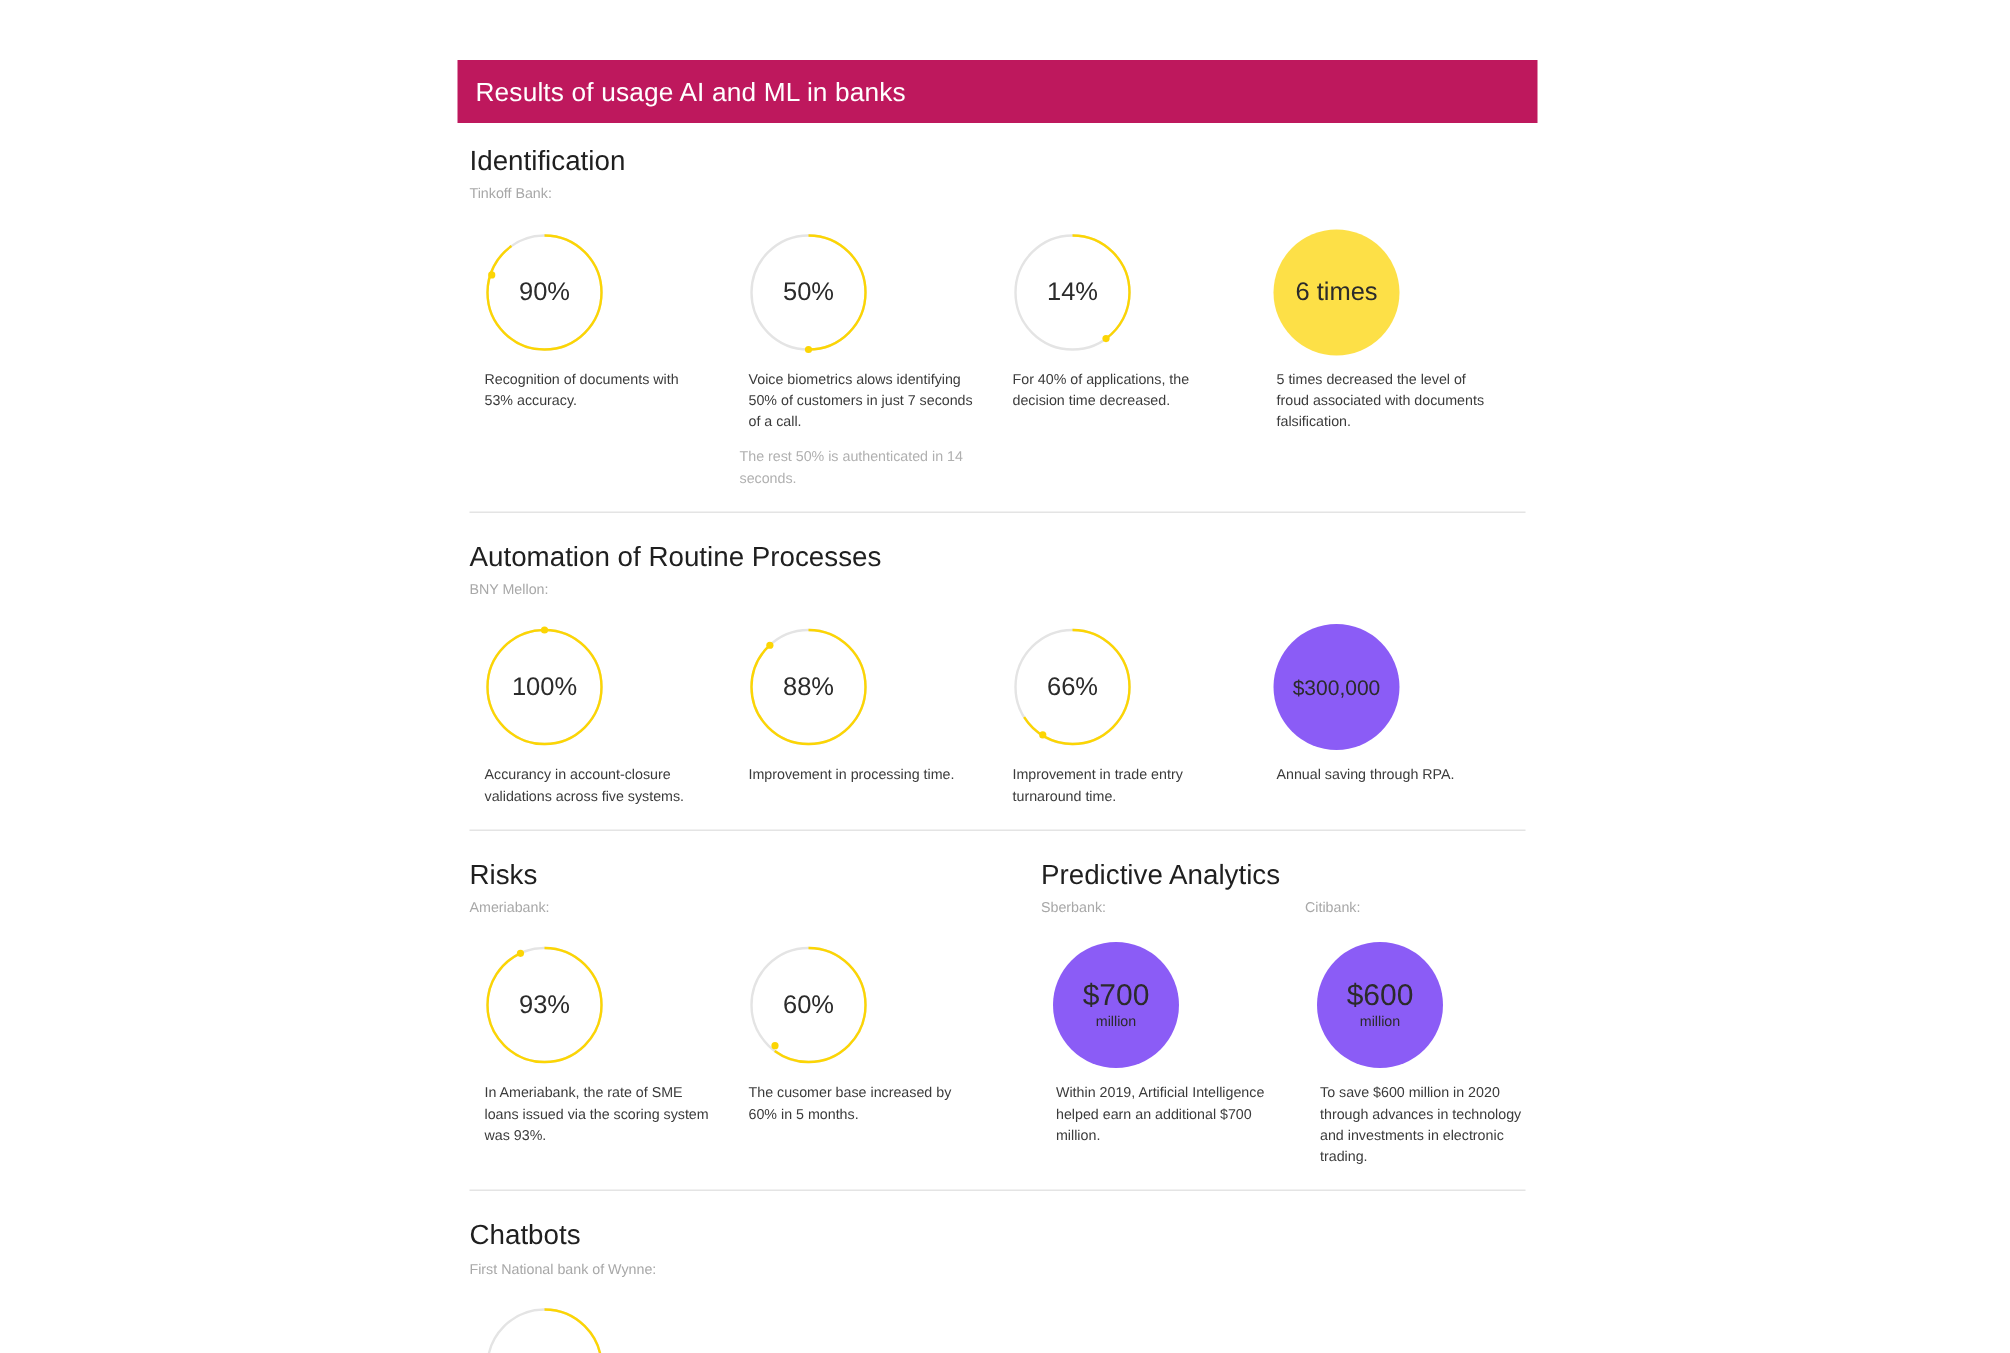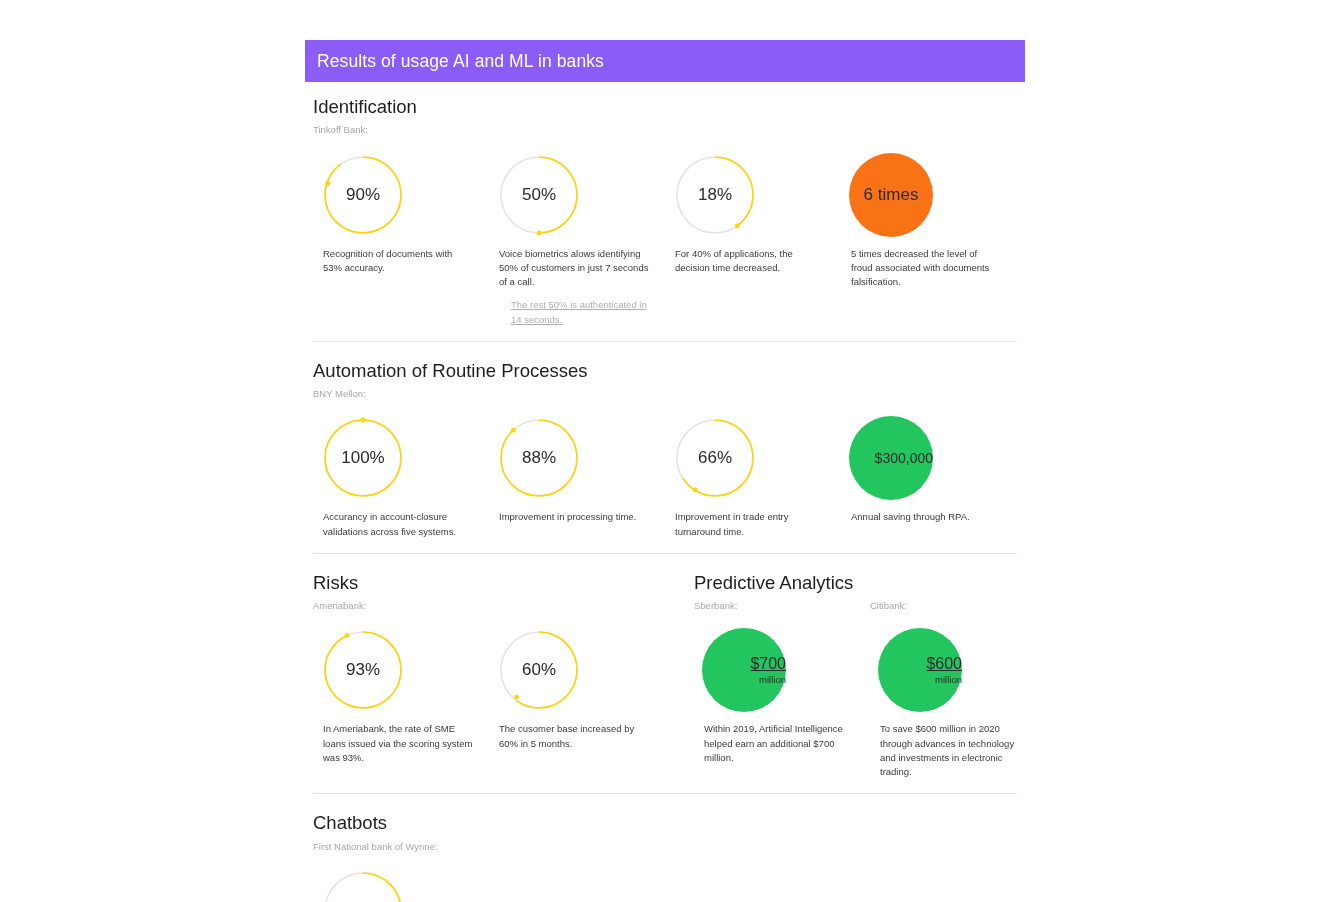--- a/index.html
+++ b/index.html
@@ -22,21 +22,21 @@
     height: 902px;
   }
 
   
   .header-bar {
     position: absolute;
     left: 305px;
     top: 40px;
     width: 720px;
     height: 42px;
-    background: #8b5cf6;
+    background: #be185d;
     display: flex;
     align-items: center;
   }
   .header-title {
     color: #ffffff;
     font-size: 17.5px;
     font-weight: 400;
     letter-spacing: 0.1px;
     padding-left: 12px;
   }
@@ -97,62 +97,61 @@
   .disc {
     width: 84px;
     height: 84px;
     border-radius: 50%;
     display: flex;
     flex-direction: column;
     align-items: center;
     justify-content: center;
     box-sizing: border-box;
   }
-  .disc-gray { background: #f97316; }
-  .disc-yellow { background: #22c55e; align-items: flex-end; }
+  .disc-gray { background: #fde047; }
+  .disc-yellow { background: #8b5cf6; }
 
   .ring-label {
     position: absolute;
     left: 0; top: 0;
     width: 84px; height: 84px;
     display: flex;
     flex-direction: column;
     align-items: center;
     justify-content: center;
     pointer-events: none;
   }
 
   .big-val {
     font-size: 17px;
     font-weight: 400;
     color: #2b2b2b;
     line-height: 1.05;
     white-space: nowrap;
   }
-  .big-val.money { font-size: 16px; text-decoration: underline; }
+  .big-val.money { font-size: 20px; }
   .big-val.money-wide { font-size: 14px; }
   .sub-val {
     font-size: 9.5px;
     color: #2b2b2b;
     line-height: 1.2;
     margin-top: 1px;
   }
 
   .caption {
     font-size: 9.5px;
     line-height: 1.5;
     color: #3b3b3b;
     margin: 10px 0 0 10px;
   }
   .caption-muted {
     font-size: 9.5px;
     line-height: 1.5;
     color: #b0b0b0;
-    margin: 9px 0 0 22px;
-    text-decoration: underline;
+    margin: 9px 0 0 4px;
   }
 
   .two-col {
     display: flex;
   }
   .col-left { width: 352px; }
   .col-right { width: 352px; }
 </style>
 </head>
 <body>
@@ -202,21 +201,21 @@
         </div>
 
         <div class="cell">
           <div class="viz">
             <svg width="84" height="84" viewBox="0 0 84 84" aria-hidden="true">
               <circle cx="42" cy="42" r="38" fill="none" stroke="#e4e4e4" stroke-width="1.6"></circle>
               <circle cx="42" cy="42" r="38" fill="none" stroke="#fcd504" stroke-width="1.6" stroke-dasharray="95.5 238.76" transform="rotate(-90 42 42)"></circle>
               <circle cx="64.34" cy="72.74" r="2.4" fill="#fcd504"></circle>
             </svg>
             <div class="ring-label">
-              <span class="big-val">18%</span>
+              <span class="big-val">14%</span>
             </div>
           </div>
           <p class="caption">For 40% of applications, the decision time decreased.</p>
         </div>
 
         <div class="cell">
           <div class="viz">
             <div class="disc disc-gray">
               <span class="big-val">6 times</span>
             </div>

